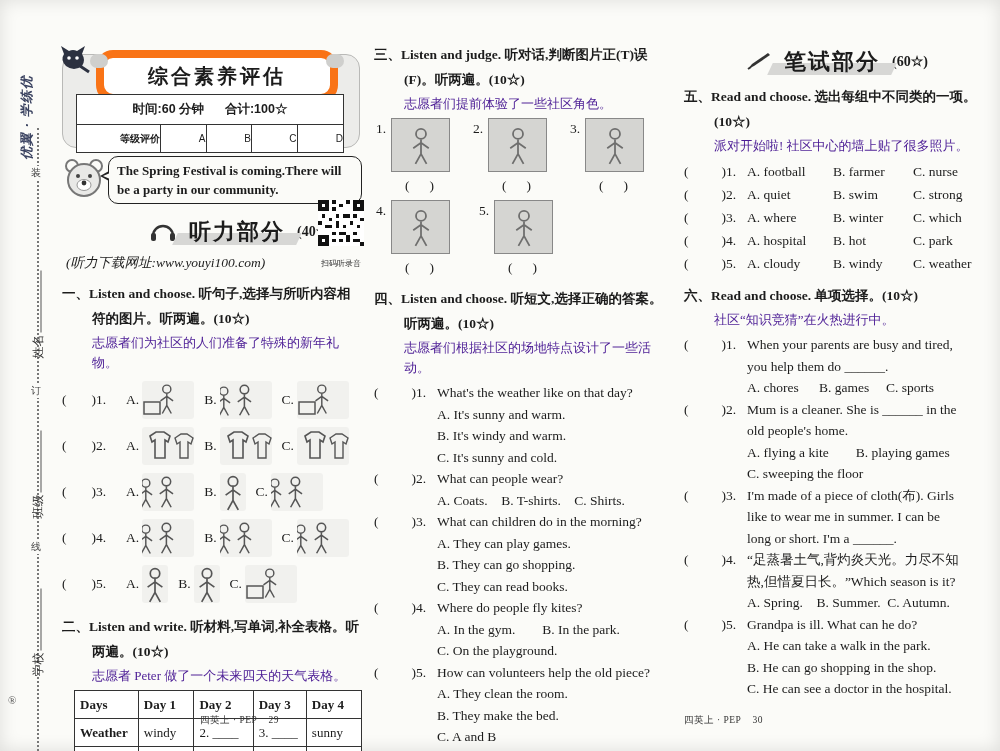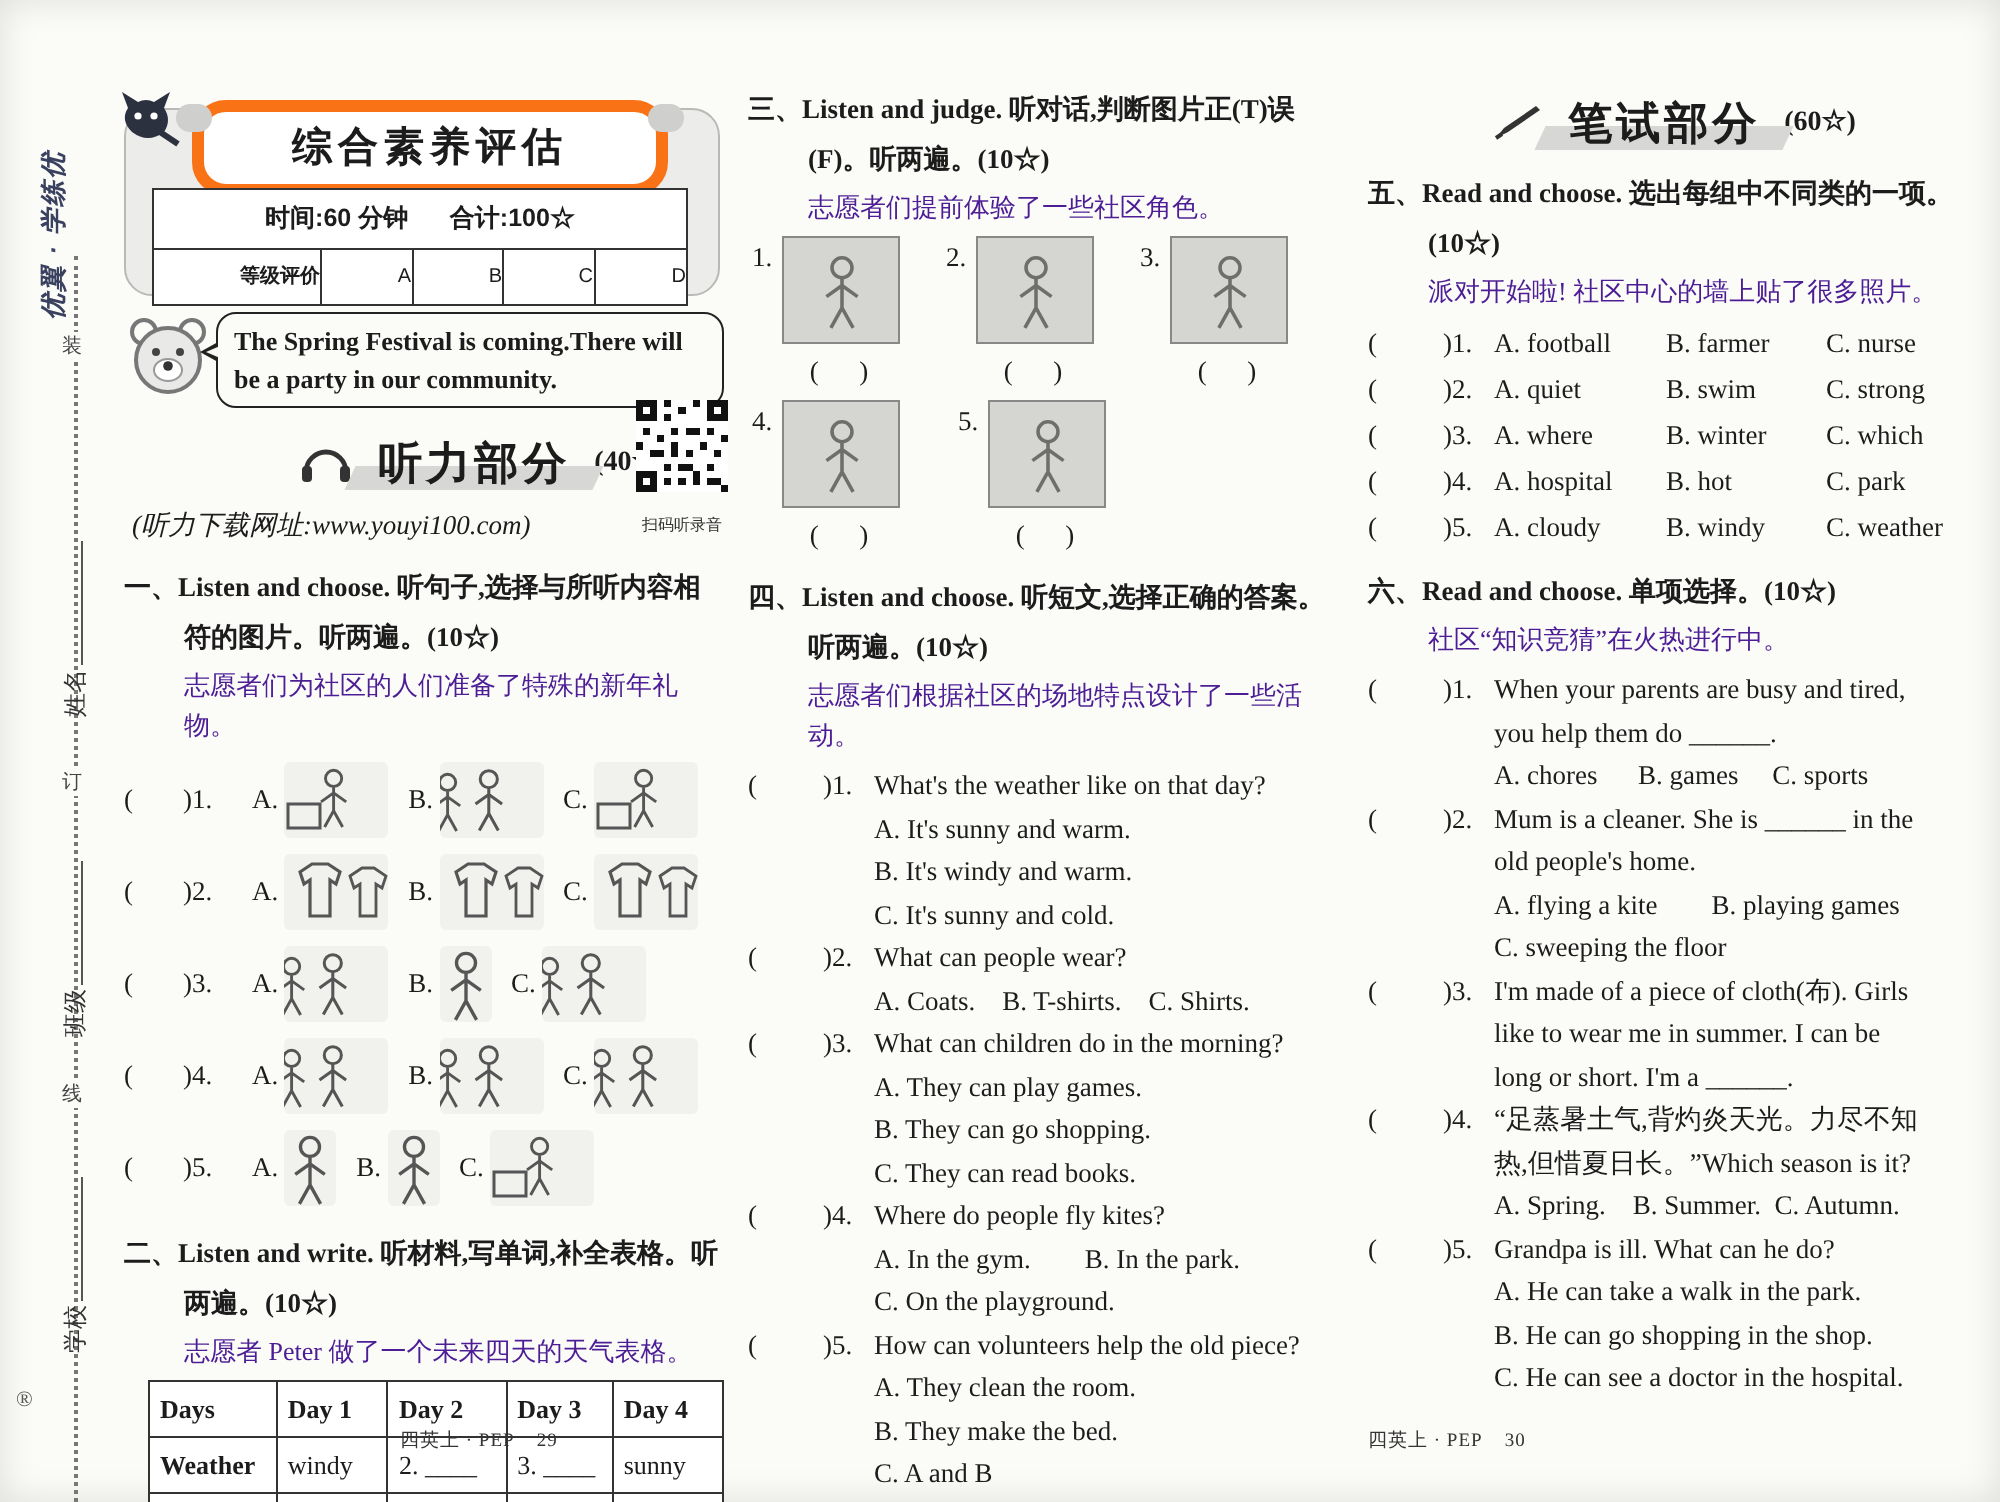--- a/index.html
+++ b/index.html
@@ -30,21 +30,21 @@
 
   .sec-heading{font-weight:bold;padding-left:30px;text-indent:-30px;line-height:25px;margin-top:8px;
                font-family:"Liberation Serif","Liberation Sans",serif;}
   .intro{margin:2px 0 4px 30px;font-size:13px;color:#4c1d95;line-height:20px;}
 
   
   .banner{position:relative;margin-top:50px;height:96px;}
   .banner-bg{position:absolute;left:0;top:4px;width:296px;height:92px;background:#ececea;
              border:1px solid #b9b9b7;border-radius:14px;}
   .title-box{position:absolute;left:34px;top:0;width:226px;height:36px;background:#fff;
-             border:6px solid #f97316;border-radius:17px;display:flex;align-items:center;justify-content:center;
+             border:8px solid #f97316;border-radius:17px;display:flex;align-items:center;justify-content:center;
              font-family:"Liberation Sans",sans-serif;font-weight:bold;font-size:20px;letter-spacing:3px;}
   .title-box::before,.title-box::after{content:"";position:absolute;top:-4px;width:18px;height:14px;
              background:#cfcfcd;border-radius:7px;}
   .title-box::before{left:-14px;} .title-box::after{right:-14px;}
   .cat-icon{position:absolute;left:-6px;top:-6px;}
   .info-table{position:absolute;left:14px;top:44px;width:266px;border:1.4px solid #333;background:#fff;}
   .info-row1{border-bottom:1.2px solid #333;text-align:center;font-family:"Liberation Sans",sans-serif;
              font-weight:bold;font-size:12.5px;padding:4px 0;white-space:pre-wrap;}
   .grade-row{display:grid;grid-template-columns:84px 1fr 1fr 1fr 1fr;}
   .gcell{border-right:1.2px solid #333;text-align:right;font-size:10px;padding:3px 0;
@@ -65,21 +65,21 @@
   
   .band{display:flex;align-items:center;justify-content:center;margin-top:12px;height:30px;gap:6px;}
   .band-title{position:relative;font-family:"Liberation Sans",sans-serif;font-weight:bold;
               font-size:22px;letter-spacing:2px;padding:0 6px;z-index:1;}
   .band-title::before{content:"";position:absolute;left:-8px;right:-8px;top:12px;bottom:-3px;
               background:#d7d7d5;transform:skewX(-25deg);z-index:-1;}
   .band-score{font-size:14px;font-weight:bold;}
   .col1 .band{justify-content:center;margin-left:58px;}
 
   .qr-wrap{position:absolute;right:-4px;top:200px;width:50px;text-align:center;}
-  .qr-cap{font-size:8px;margin-top:1px;font-family:Liberation Mono, monospace;color:#333;}
+  .qr-cap{font-size:8px;margin-top:1px;font-family:Liberation Sans, sans-serif;color:#333;}
   .download{font-style:italic;font-size:13.5px;margin:6px 0 0 4px;}
 
   
   .s1row{display:flex;align-items:center;height:45px;margin-top:1px;}
   .aparen{display:inline-flex;justify-content:space-between;width:34px;flex:0 0 34px;}
   .rnum{flex:0 0 20px;}
   .oletter{margin:0 3px 0 10px;}
   .sk{display:inline-block;background:#f1f1ee;border-radius:3px;}
   .sk svg{display:block;}
 

